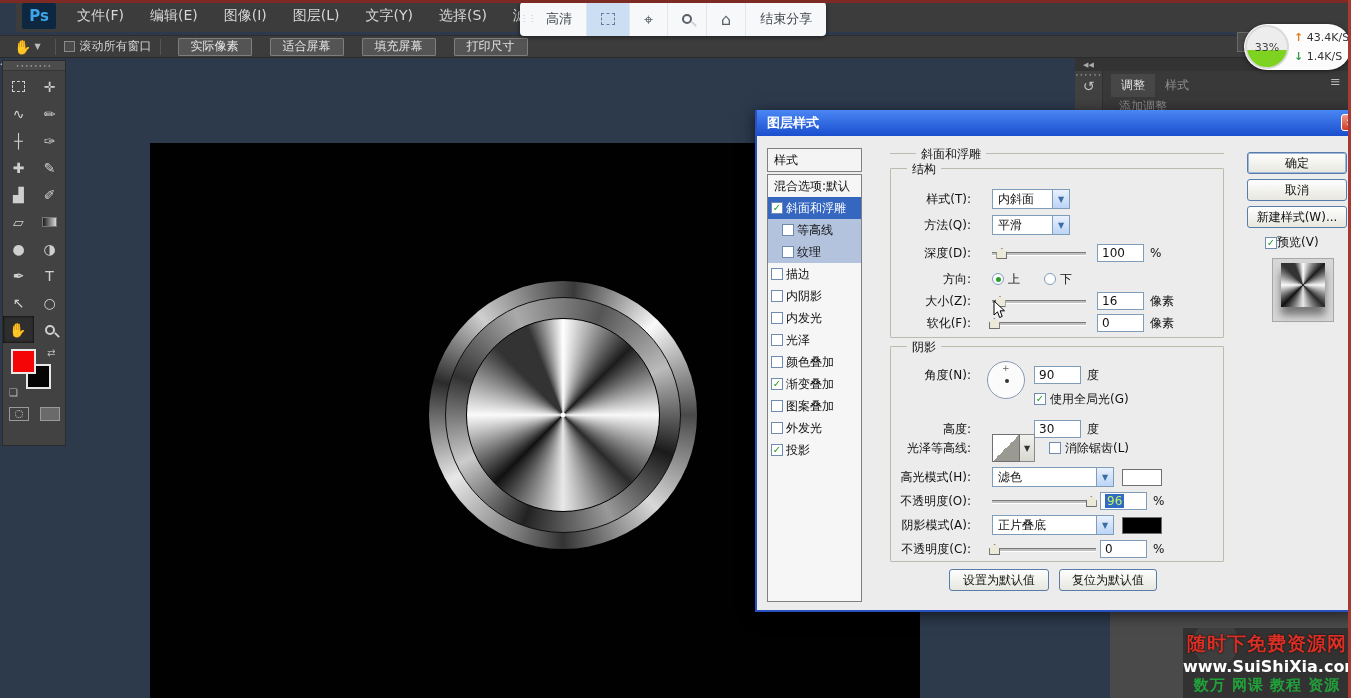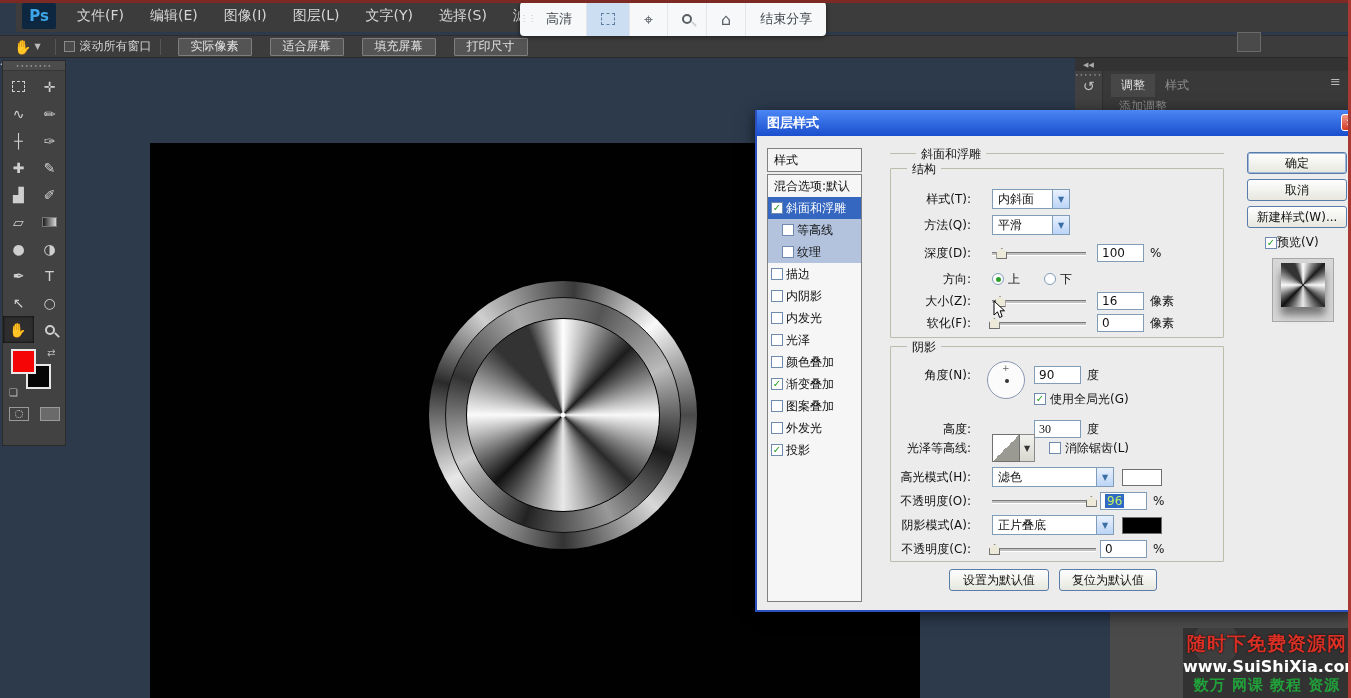--- a/index.html
+++ b/index.html
@@ -401,21 +401,21 @@
       <div class="dial">
         <span class="plus">+</span>
           <span class="dot"></span>
       </div>
       <div class="frow" style="left:143px; top:42px;">
         <span class="cb">✓</span>
         <span style="margin-left:4px;">使用全局光(G)</span>
       </div>
       <div class="frow" style="left:4px; top:72px; width:320px;">
         <span class="flabel">高度:</span>
-        <div class="tinput" style="margin-left:42px;font-family:Liberation Serif, serif;">
+        <div class="tinput" style="margin-left:42px;">
             <span>30</span>
           </div>
         <span class="unit">度</span>
       </div>
 
       <div class="frow" style="left:4px; top:86px; width:320px; height:30px;">
         <span class="flabel">光泽等高线:</span>
         <div class="contour"></div>
         <div class="contour-arrow">▼</div>
         <span class="cb" style="margin-left:14px;"></span>
@@ -495,20 +495,29 @@
         <span class="i-mag" style="border-color:#5a5f66;"></span>
       </div>
     <div class="sb-item">
         <span class="sb-glyph">⌂</span>
       </div>
     <div class="sb-item">
         <span>结束分享</span>
       </div>
   </div>
 
+  <div class="net">
+    <div class="gauge">
+        <span>33%</span>
+      </div>
+    <div class="net-lines">
+      <div><span class="up-arrow">↑</span> <span>43.4K/S</span></div>
+      <div><span class="down-arrow">↓</span> <span>1.4K/S</span></div>
+    </div>
+  </div>
 
   <div class="watermark">
     <div class="wm1">随时下免费资源网</div>
     <div class="wm2">www.SuiShiXia.com</div>
     <div class="wm3">数万 网课 教程 资源</div>
   </div>
 
   <svg class="cursor" width="14" height="20" viewBox="0 0 14 20">
     <polygon points="1,1 1,15 4.5,11.8 6.6,17.5 9.2,16.4 7.1,10.8 11.5,10.8" fill="#fff" stroke="#000" stroke-width="1"></polygon>
   </svg>

